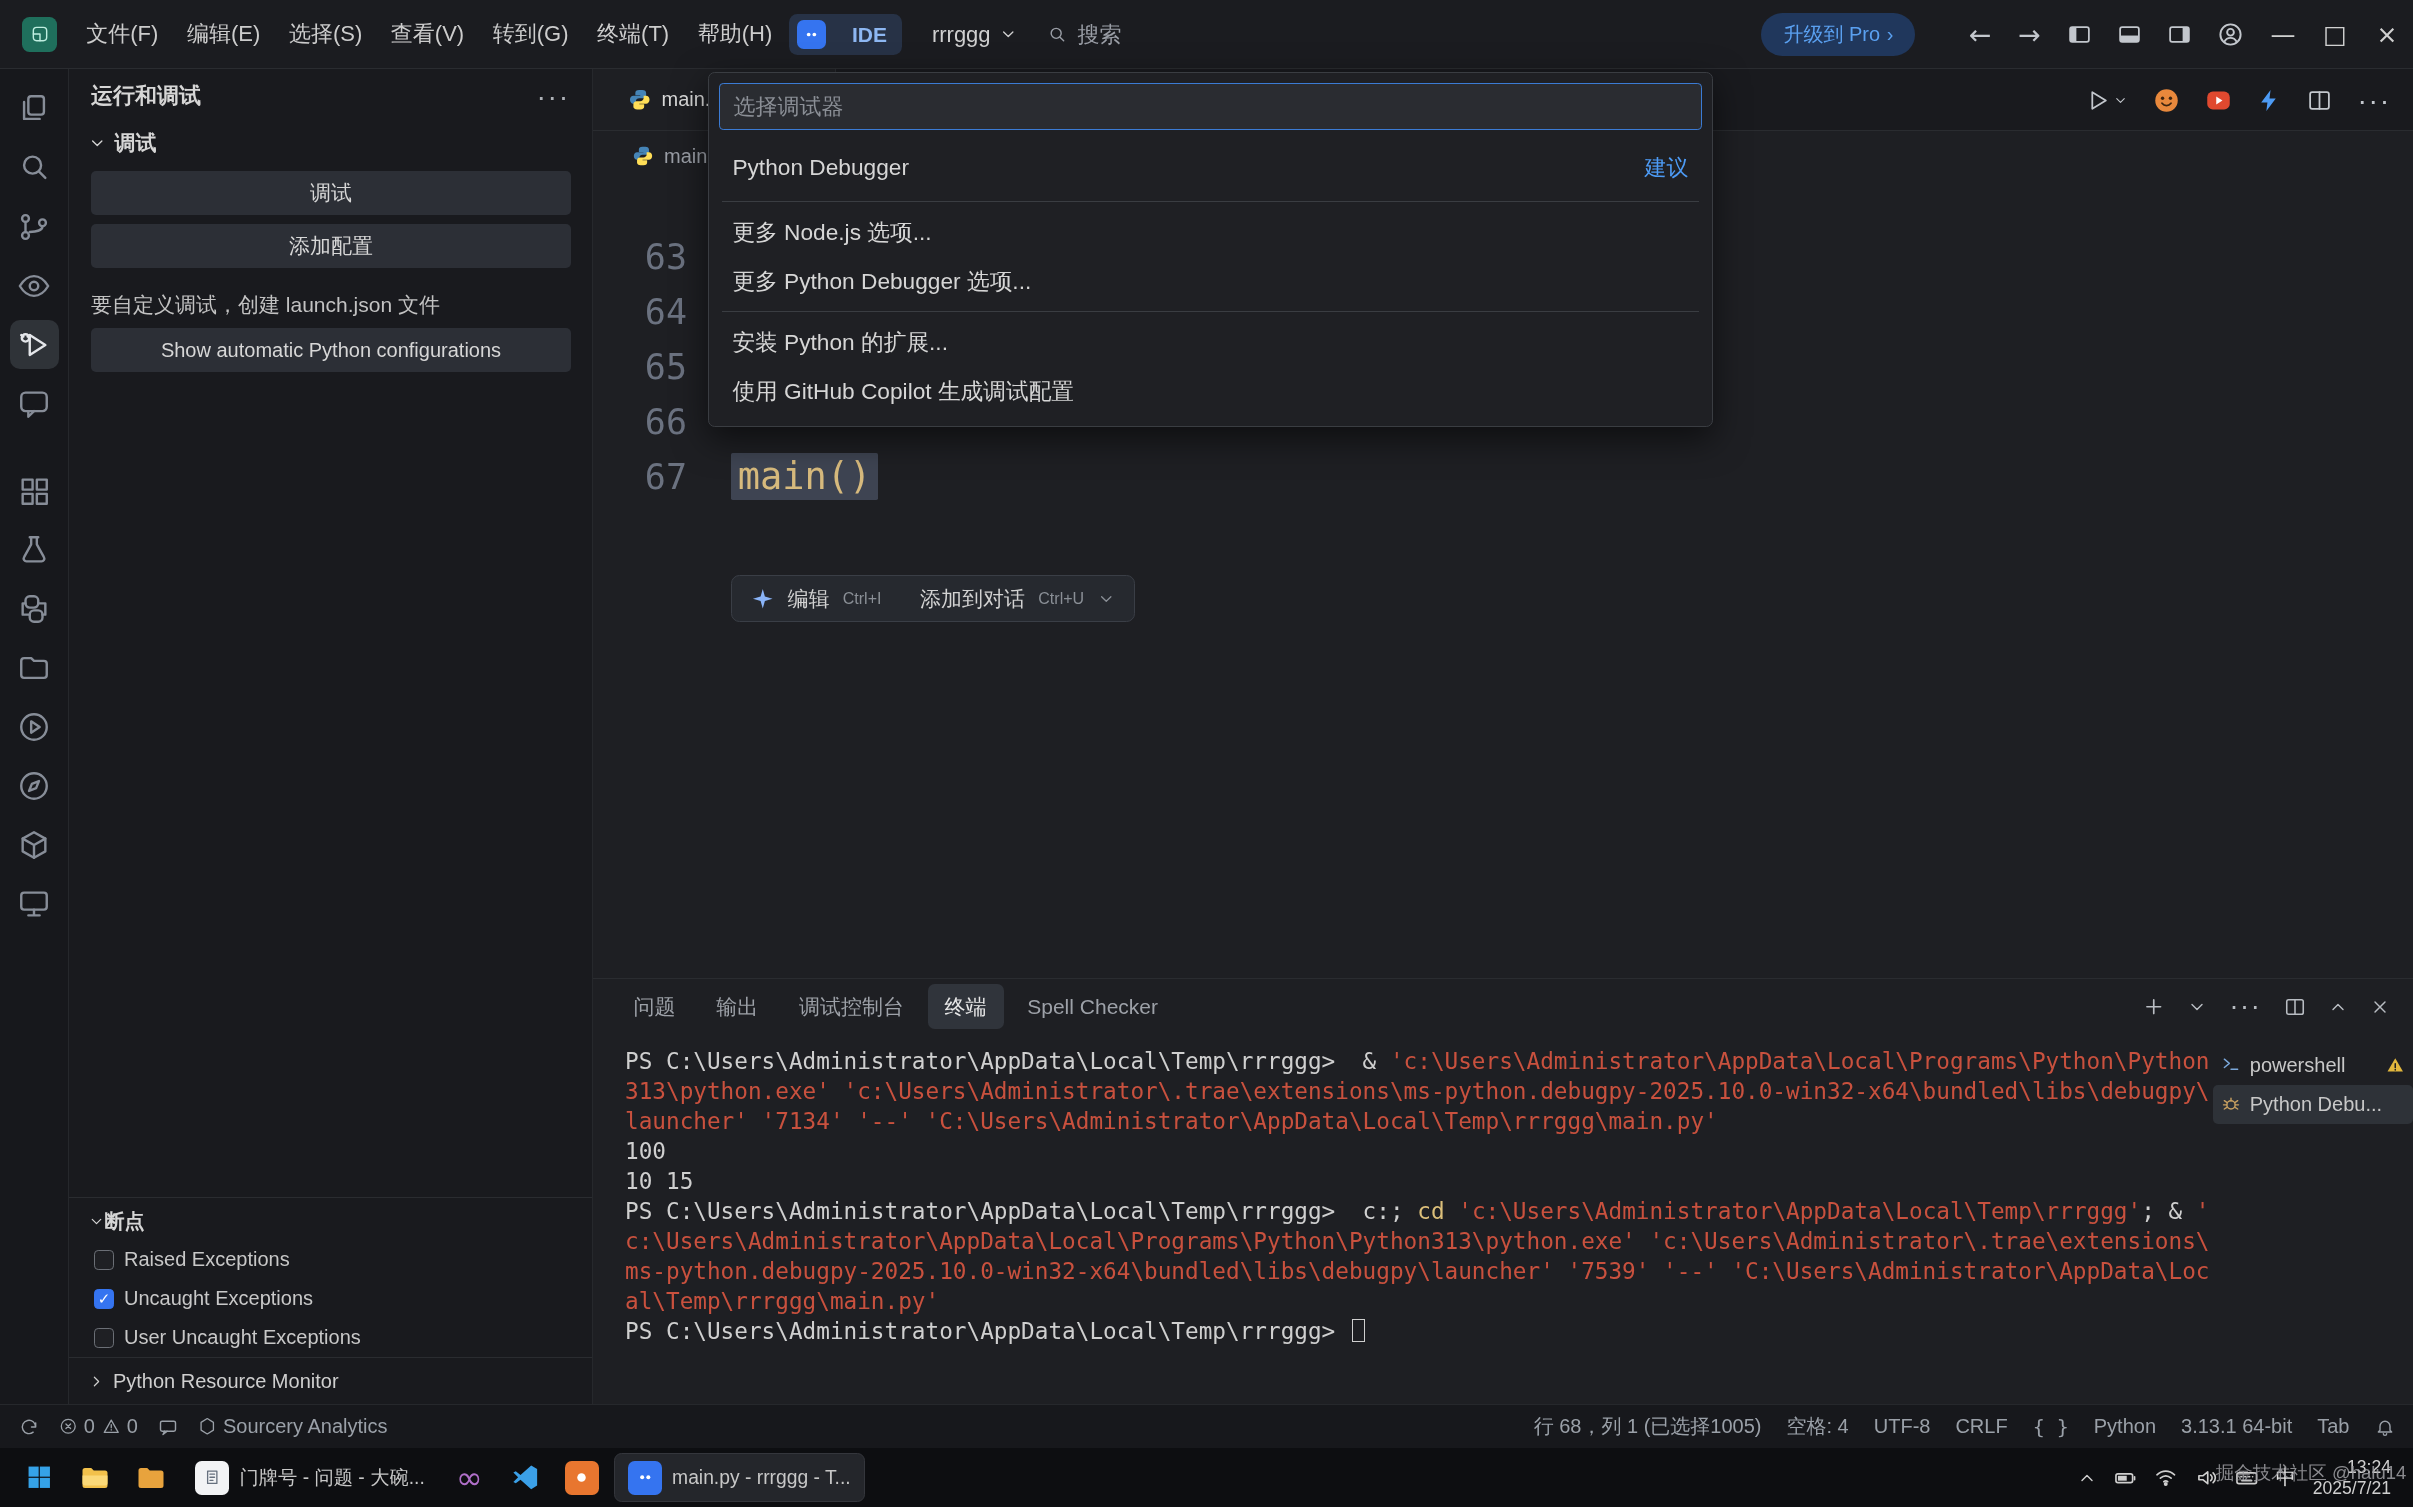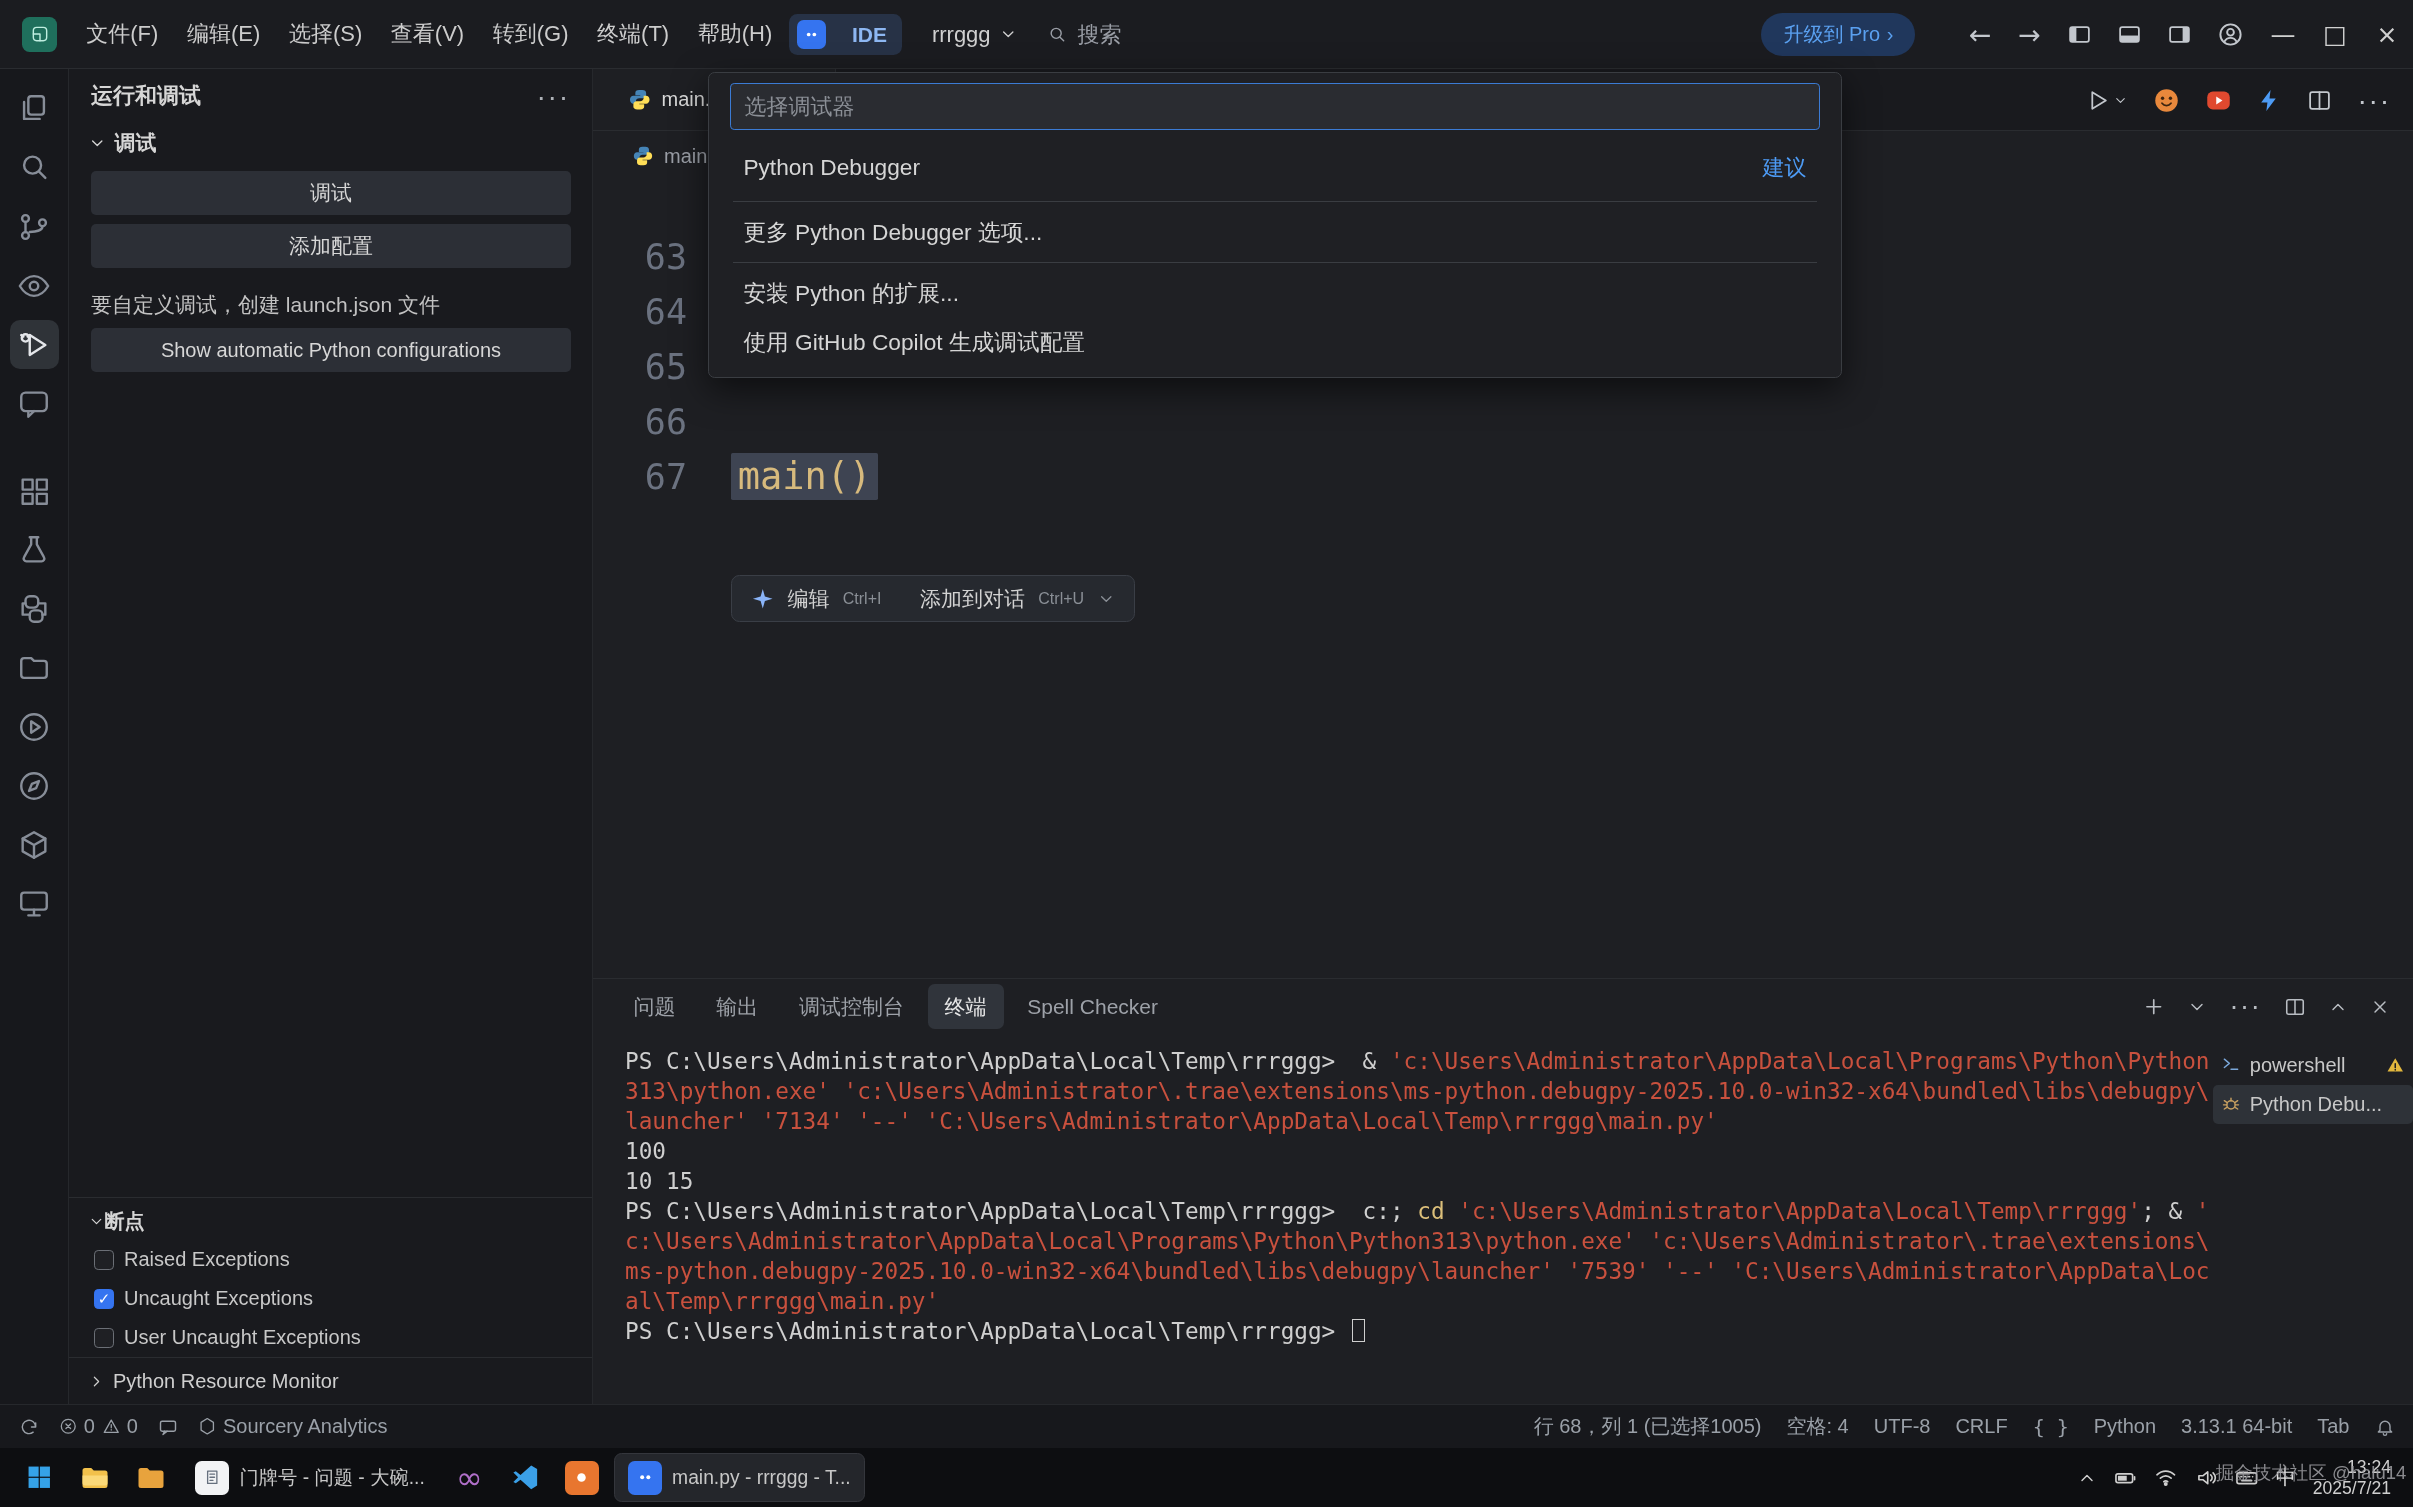--- a/index.html
+++ b/index.html
@@ -113,23 +113,23 @@
   .tk-btn.labeled{padding:0 13.4px;}
   .tk-btn.active{background:#24262b;border:0.8px solid #34363c;}
   .tk-label{font-size:19.3px;color:#c7c7c7;max-width:210px;overflow:hidden;text-overflow:ellipsis;white-space:nowrap;}
   .tk-ic{width:34px;height:34px;border-radius:6.7px;display:flex;align-items:center;justify-content:center;}
   .tray{margin-left:auto;display:flex;align-items:center;gap:17px;padding-right:22px;color:#cfcfcf;position:relative;}
   .ime{font-size:20px;color:#e0e0e0;}
   .clock{text-align:right;font-size:17.6px;line-height:21px;color:#cfcfcf;}
   .watermark{position:absolute;right:6.7px;top:3.4px;font-size:18.5px;color:rgba(160,160,165,0.85);white-space:nowrap;pointer-events:none;}
 
   
-  .quickpick{position:absolute;left:708px;top:72px;width:1134px;background:#1f2024;
+  .quickpick{position:absolute;left:708px;top:72px;width:1005px;background:#1f2024;
     border:0.8px solid #3a3d42;border-radius:6.7px;box-shadow:0 11.7px 34px rgba(0,0,0,0.55);
-    padding:10px 21px 10px;z-index:50;}
+    padding:10px 10px 10px;z-index:50;}
   .qp-input{width:100%;height:47px;background:#2a2c31;border:1.7px solid #3b7bd4;border-radius:4.2px;
     color:#cccccc;font-size:22px;padding:0 13.4px;outline:none;font-family:"Liberation Sans",sans-serif;}
   .qp-input::placeholder{color:#8b8f96;}
   .qp-list{margin-top:10px;}
   .qp-row{height:49px;display:flex;align-items:center;padding:0 13.4px;font-size:22.7px;color:#d6d6d6;border-radius:3.4px;}
   .qp-row.first{height:55px;}
   .qp-badge{margin-left:auto;color:#4d9bf5;font-size:22px;}
   .qp-sep{height:0.8px;background:#3a3d42;margin:5.9px 3.4px;}
 </style>
 </head>
@@ -663,20 +663,23 @@
 
   <div class="quickpick">
     <input class="qp-input" placeholder="选择调试器" style="">
     <div class="qp-list">
       <div class="qp-row first">
         <span>Python Debugger</span>
         <span class="qp-badge">建议</span>
       </div>
       <div class="qp-sep"></div>
       <div class="qp-row">
+        <span>更多 Node.js 选项...</span>
+      </div>
+      <div class="qp-row">
         <span>更多 Python Debugger 选项...</span>
       </div>
       <div class="qp-sep"></div>
       <div class="qp-row">
         <span>安装 Python 的扩展...</span>
       </div>
       <div class="qp-row">
         <span>使用 GitHub Copilot 生成调试配置</span>
       </div>
     </div>

